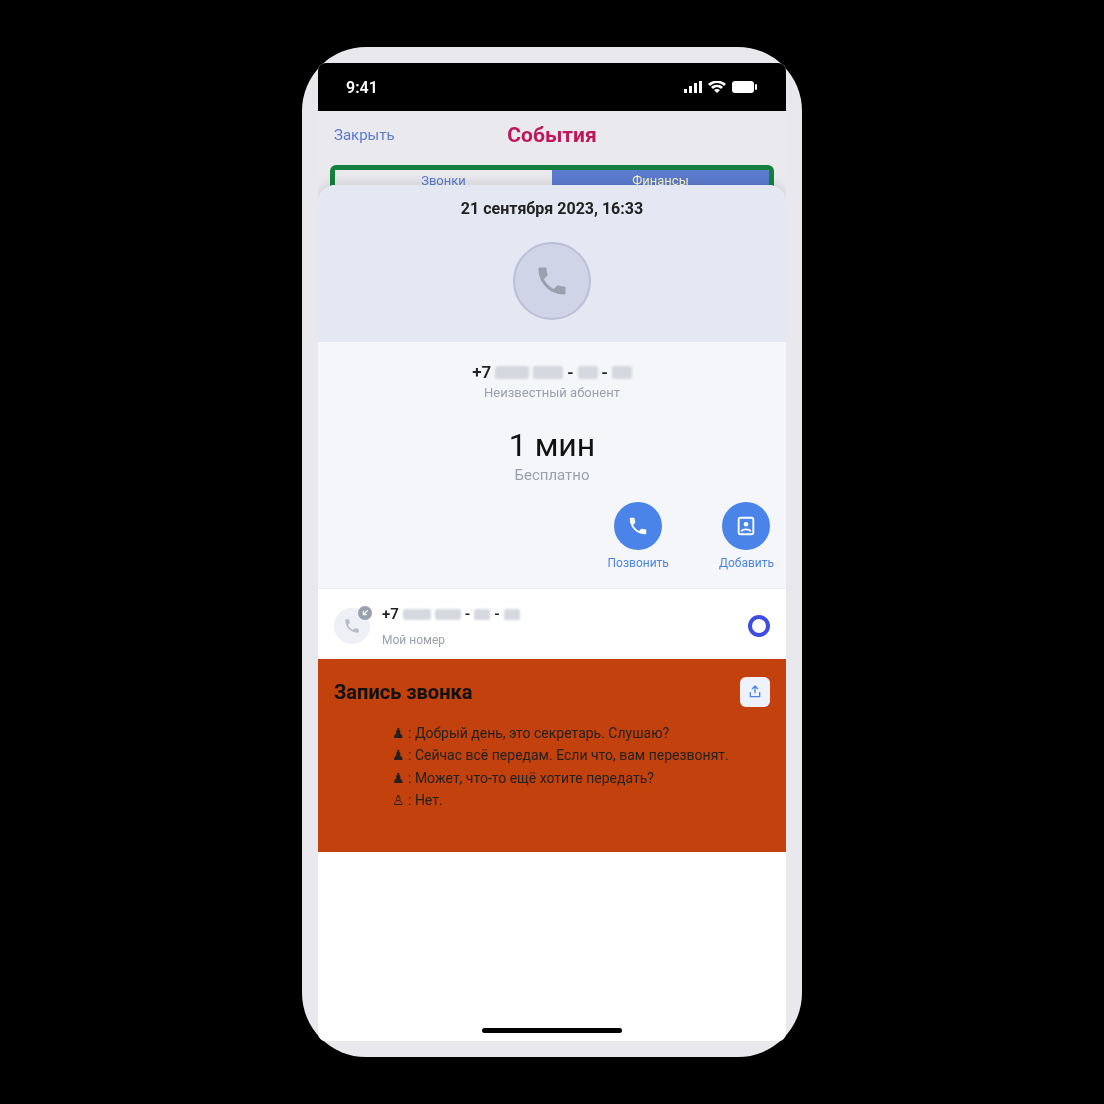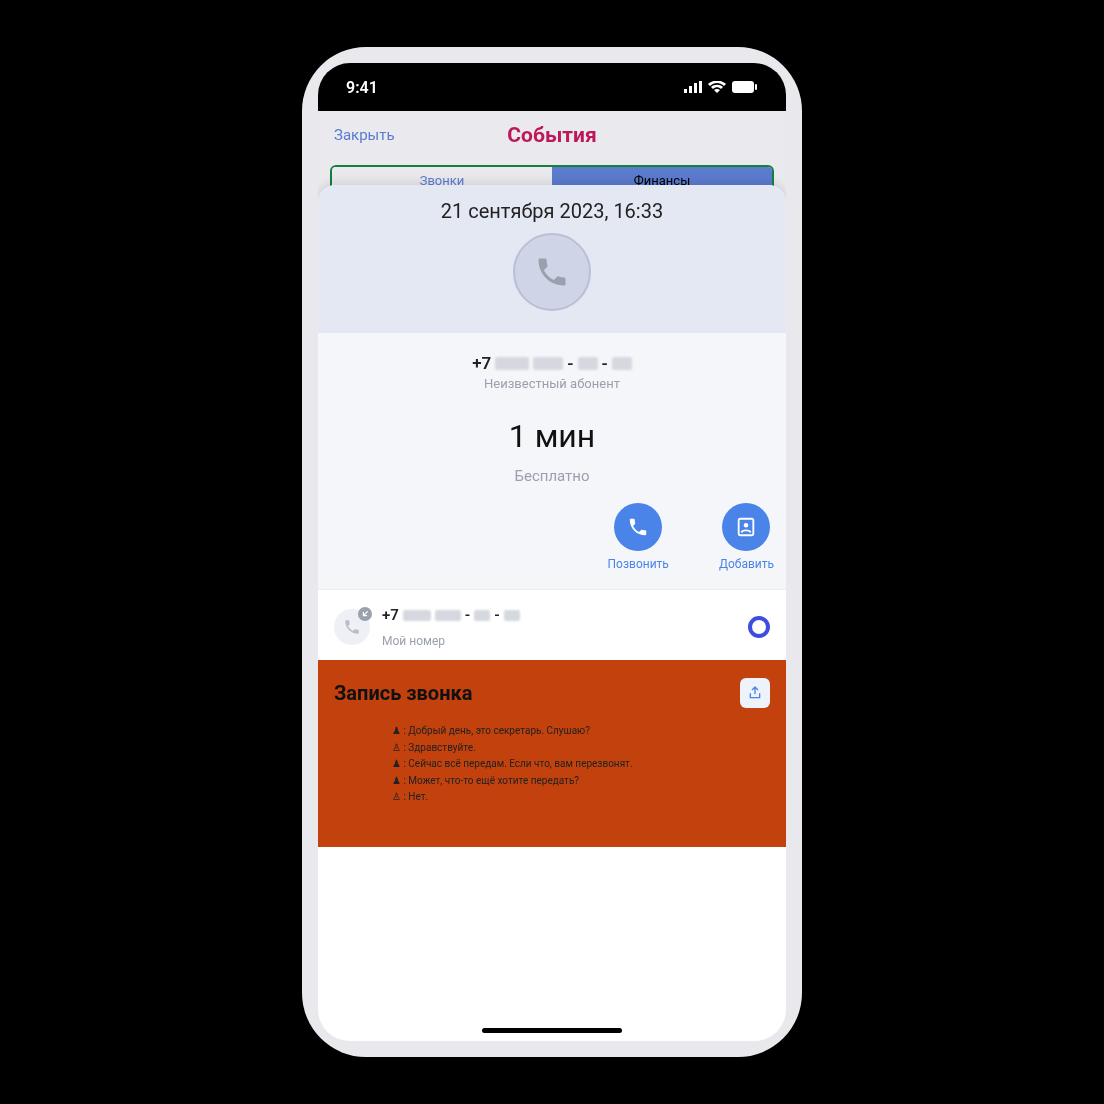--- a/index.html
+++ b/index.html
@@ -17,21 +17,21 @@
     height: 1010px;
     background: #e8e8ed;
     border-radius: 64px;
     padding: 16px;
     position: relative;
   }
   .phone-screen {
     width: 100%;
     height: 100%;
     background: #fff;
-    border-radius: 32px;
+    border-radius: 8px;
     overflow: hidden;
     position: relative;
   }
   .notch-bar {
     position: absolute;
     top: 0; left: 0; right: 0;
     height: 48px;
     background: #000;
     display: flex;
     align-items: center;
@@ -92,70 +92,70 @@
     font-weight: 700;
     font-size: 21px;
     color: #be185d;
   }
   .seg-wrap {
     padding: 6px 12px 10px 12px;
     background: #e9e9ee;
   }
   .segmented {
     display: flex;
-    border: 2px solid #15803d;
+    border: 5px solid #15803d;
     border-radius: 6px;
     overflow: hidden;
     height: 30px;
   }
   .seg-item {
     flex: 1;
     display: flex;
     align-items: center;
     justify-content: center;
     font-size: 13px;
   }
   .seg-item.active { background: #e9e9ee; color: #5b7bcf; }
-  .seg-item.inactive { background: #5b7bcf; color: #000000; }
+  .seg-item.inactive { background: #5b7bcf; color: #fef9c3; }
   
   .detail-sheet {
     position: absolute;
     top: 74px;
     left: 0; right: 0; bottom: 0;
     background: #fff;
     border-top-left-radius: 18px;
     border-top-right-radius: 18px;
     box-shadow: 0 -2px 12px rgba(0,0,0,0.12);
     overflow: hidden;
   }
   .sheet-header {
     background: #e4e8f3;
     text-align: center;
     padding: 14px 12px 22px 12px;
   }
-  .sheet-date { font-size: 20px; color: #222; font-weight: 400; margin-bottom: 10px; }
+  .sheet-date { font-size: 16px; color: #222; font-weight: 700; margin-bottom: 24px; }
   .phone-circle {
     width: 78px; height: 78px;
     border-radius: 50%;
     background: #cfd5e6;
     border: 2px solid #b9c0d6;
     margin: 0 auto;
     display: flex;
     align-items: center;
     justify-content: center;
   }
   .call-info {
     text-align: center;
     padding: 20px 12px 18px 12px;
     background: #f5f6f9;
   }
   .phone-number { font-size: 17px; font-weight: 600; color: #222; display:flex; align-items:center; justify-content:center; gap:4px;}
   .phone-sub { font-size: 13px; color: #9aa0ad; margin-top: 3px; }
   .duration { font-size: 32px; font-weight: 400; color: #111; margin-top: 26px; }
-  .duration-sub { font-size: 15px; color: #9aa0ad; margin-top: 12px; }
+  .duration-sub { font-size: 15px; color: #9aa0ad; margin-top: 2px; }
   .action-row {
     display: flex;
     justify-content: flex-end;
     gap: 50px;
     margin-top: 18px;
   }
   .action-col { display: flex; flex-direction: column; align-items: center; gap: 6px; }
   .action-circle {
     width: 48px; height: 48px; border-radius: 50%;
     background: #4a84e8;
@@ -196,21 +196,21 @@
   .transcript-head {
     display: flex; justify-content: space-between; align-items: center;
     margin-bottom: 16px;
   }
   .transcript-title { font-size: 20px; font-weight: 700; color:#111; }
   .share-btn {
     width: 30px; height: 30px; border-radius: 6px;
     background: #eef2fb;
     display:flex;align-items:center;justify-content:center;
   }
-  .transcript-body { padding-left: 58px; font-size: 10px; color: #222; line-height: 1.45; }
+  .transcript-body { padding-left: 58px; font-size: 14px; color: #222; line-height: 1.45; }
   .t-line { margin-bottom: 2px; }
   .blur-strip {
     display:inline-block; background:#d5d8df; height:13px; border-radius:2px; vertical-align:middle;
     filter: blur(1px);
   }
 </style>
 </head>
 <body>
 
 <div class="phone-frame">
@@ -323,21 +323,20 @@
           <div class="transcript-head">
             <div class="transcript-title">Запись звонка</div>
             <div class="share-btn">
               <svg width="16" height="16" viewBox="0 0 24 24">
                   <path d="M12 3v10M8 7l4-4 4 4M5 13v6h14v-6" stroke="#4a84e8" stroke-width="2" fill="none" stroke-linecap="round" stroke-linejoin="round"></path>
                 </svg>
             </div>
           </div>
           <div class="transcript-body" id="transcript-body">
               <div class="t-line">♟ : Добрый день, это секретарь. Слушаю?</div>
-              <div class="t-line">♙ : Здравствуйте.</div>
               <div class="t-line">♟ : Сейчас всё передам. Если что, вам перезвонят.</div>
               <div class="t-line">♟ : Может, что-то ещё хотите передать?</div>
               <div class="t-line">♙ : Нет.</div>
             </div>
         </div>
       </div>
     </div>
 
     <div class="home-indicator"></div>
   </div>

